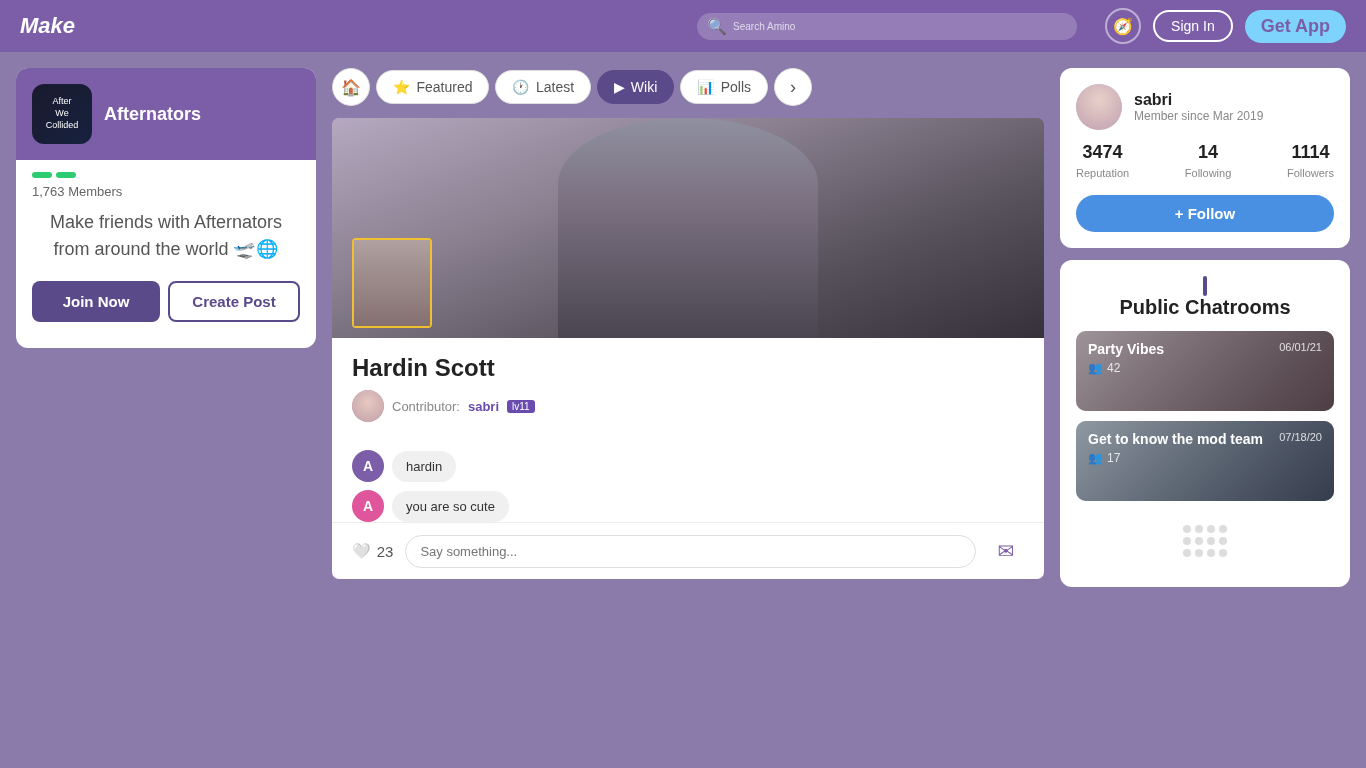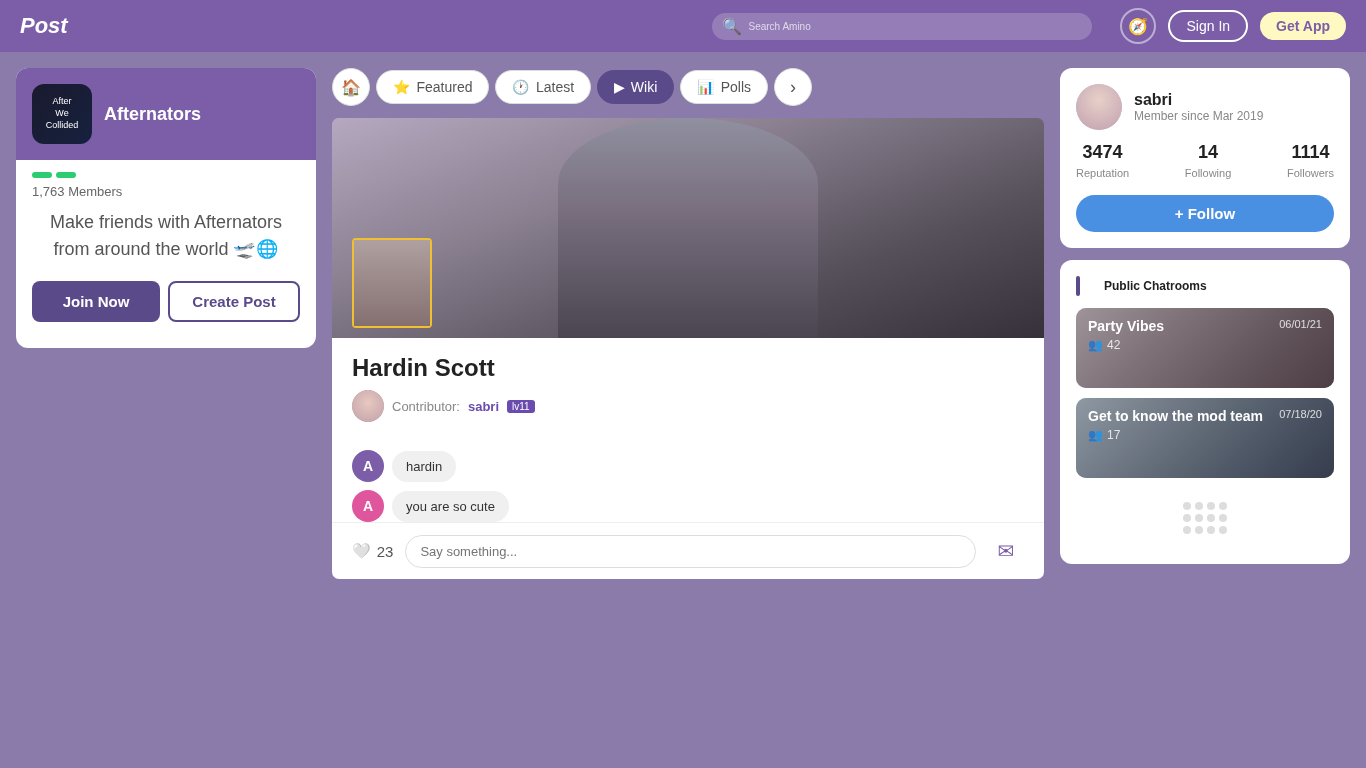--- a/index.html
+++ b/index.html
@@ -65,27 +65,27 @@
       background: transparent;
       border: 2px solid white;
       color: white;
       padding: 6px 16px;
       border-radius: 20px;
       cursor: pointer;
       font-size: 14px;
       font-weight: 400;
     }
     .get-app-btn {
-      background: #fef9c3;
+      background: #7dd3fc;
       border: none;
       color: #7b5ea7;
       padding: 6px 16px;
       border-radius: 20px;
       cursor: pointer;
-      font-size: 14px;
+      font-size: 18px;
       font-weight: 600;
     }
 
     
     .main-layout {
       display: flex;
       padding: 16px;
       gap: 16px;
       height: calc(768px - 52px);
     }
@@ -422,25 +422,26 @@
 
     
     .chatrooms-card {
       background: white;
       border-radius: 12px;
       padding: 16px;
     }
     .chatrooms-title {
       display: flex;
       align-items: center;
-      gap: 24px;
-      font-size: 12px;
+      gap: 0;
+      font-size: 20px;
       font-weight: bold;
       color: #222;
       margin-bottom: 12px;
+      flex-direction: column;
     }
     .chatrooms-title-bar {
       width: 4px; height: 20px;
       background: #5a4a8a;
       border-radius: 2px;
     }
     .chatroom-item {
       border-radius: 10px;
       overflow: hidden;
       margin-bottom: 10px;
@@ -520,21 +521,21 @@
       border-radius: 4px;
       position: absolute;
       left: 20px;
       bottom: 10px;
     }
   </style>
 </head>
 <body>
 
 <header class="header">
-  <span class="logo">Post</span>
+  <span class="logo">Make</span>
 
   <div class="search-bar">
     <span class="search-icon-header">🔍</span>
     <input type="text" placeholder="Search Amino" style="">
   </div>
 
   <div class="header-right">
     <div class="compass-btn">
       <span>🧭</span>
     </div>

